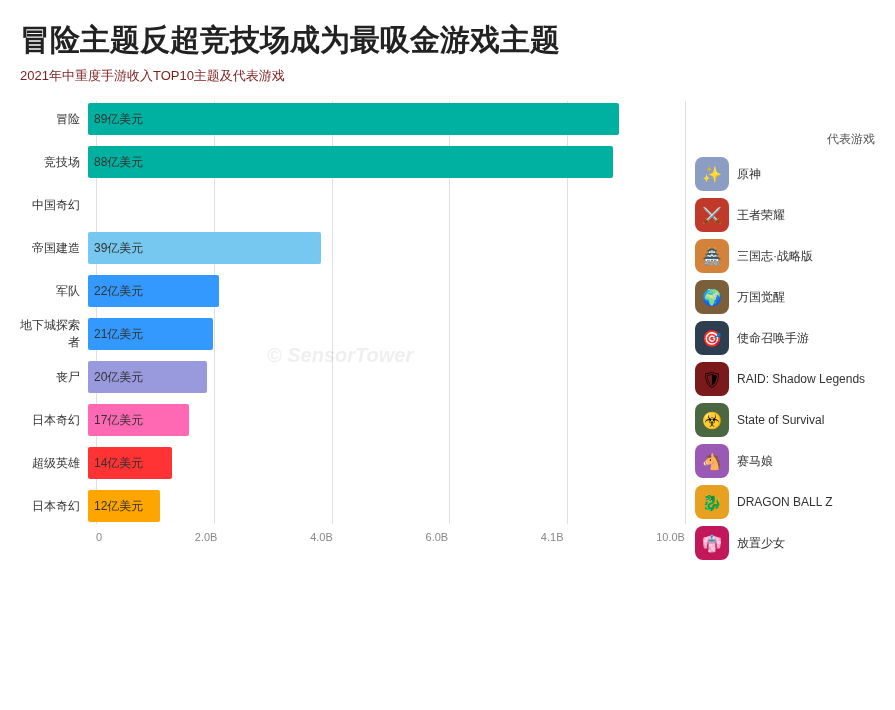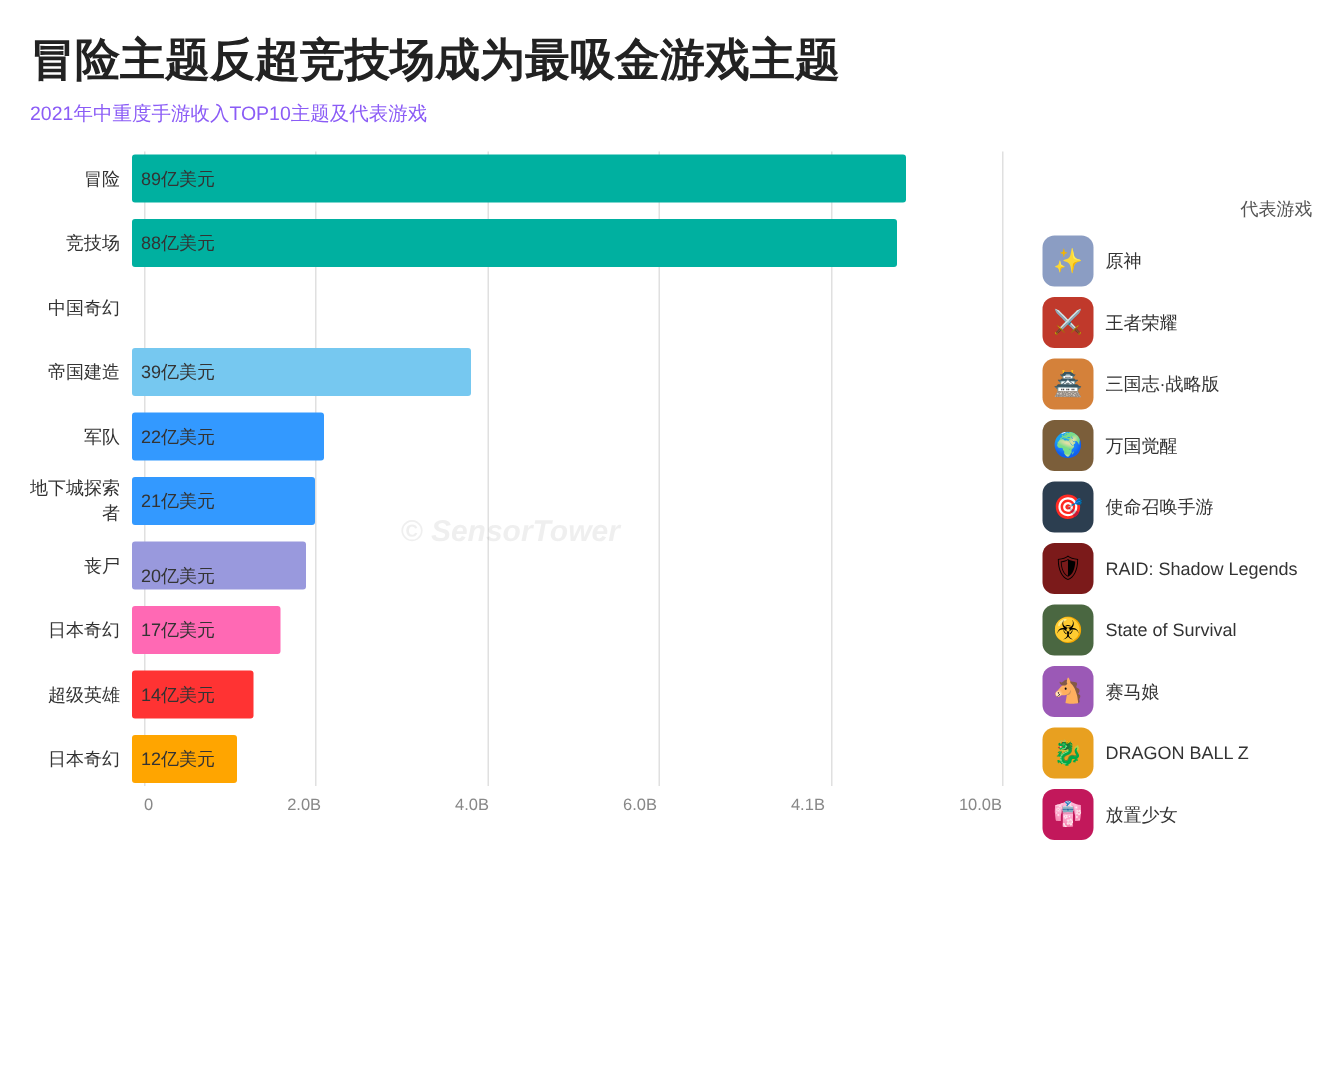--- a/index.html
+++ b/index.html
@@ -17,28 +17,27 @@
       height: 710px;
     }
     .main-title {
       font-size: 30px;
       font-weight: bold;
       color: #222;
       margin-bottom: 6px;
     }
     .sub-title {
       font-size: 13px;
-      color: #8b5cf6;
+      color: #7f1d1d;
       margin-bottom: 16px;
     }
     .chart-area {
       display: flex;
       flex-direction: row;
       width: 100%;
-      gap: 17px;
     }
     .bars-container {
       position: relative;
       width: 100%;
     }
     .bar-row {
       display: flex;
       align-items: center;
       margin-bottom: 7px;
       height: 36px;
@@ -197,21 +196,21 @@
             <div class="bar-label">地下城探索者</div>
             <div class="bar-wrapper" style="position: relative; z-index: 1;">
               <div class="bar" style="width: 21%; background: rgb(51, 153, 255); min-width: 8px;">
                 <span class="bar-value">21亿美元</span>
               </div>
             </div>
           </div>
           <div class="bar-row">
             <div class="bar-label">丧尸</div>
             <div class="bar-wrapper" style="position: relative; z-index: 1;">
-              <div class="bar" style="width: 20%; background: rgb(153, 153, 221); min-width: 8px; align-items: flex-end;">
+              <div class="bar" style="width: 20%; background: rgb(153, 153, 221); min-width: 8px;">
                 <span class="bar-value">20亿美元</span>
               </div>
             </div>
           </div>
           <div class="bar-row">
             <div class="bar-label">日本奇幻</div>
             <div class="bar-wrapper" style="position: relative; z-index: 1;">
               <div class="bar" style="width: 17%; background: rgb(255, 105, 180); min-width: 8px;">
                 <span class="bar-value">17亿美元</span>
               </div>

